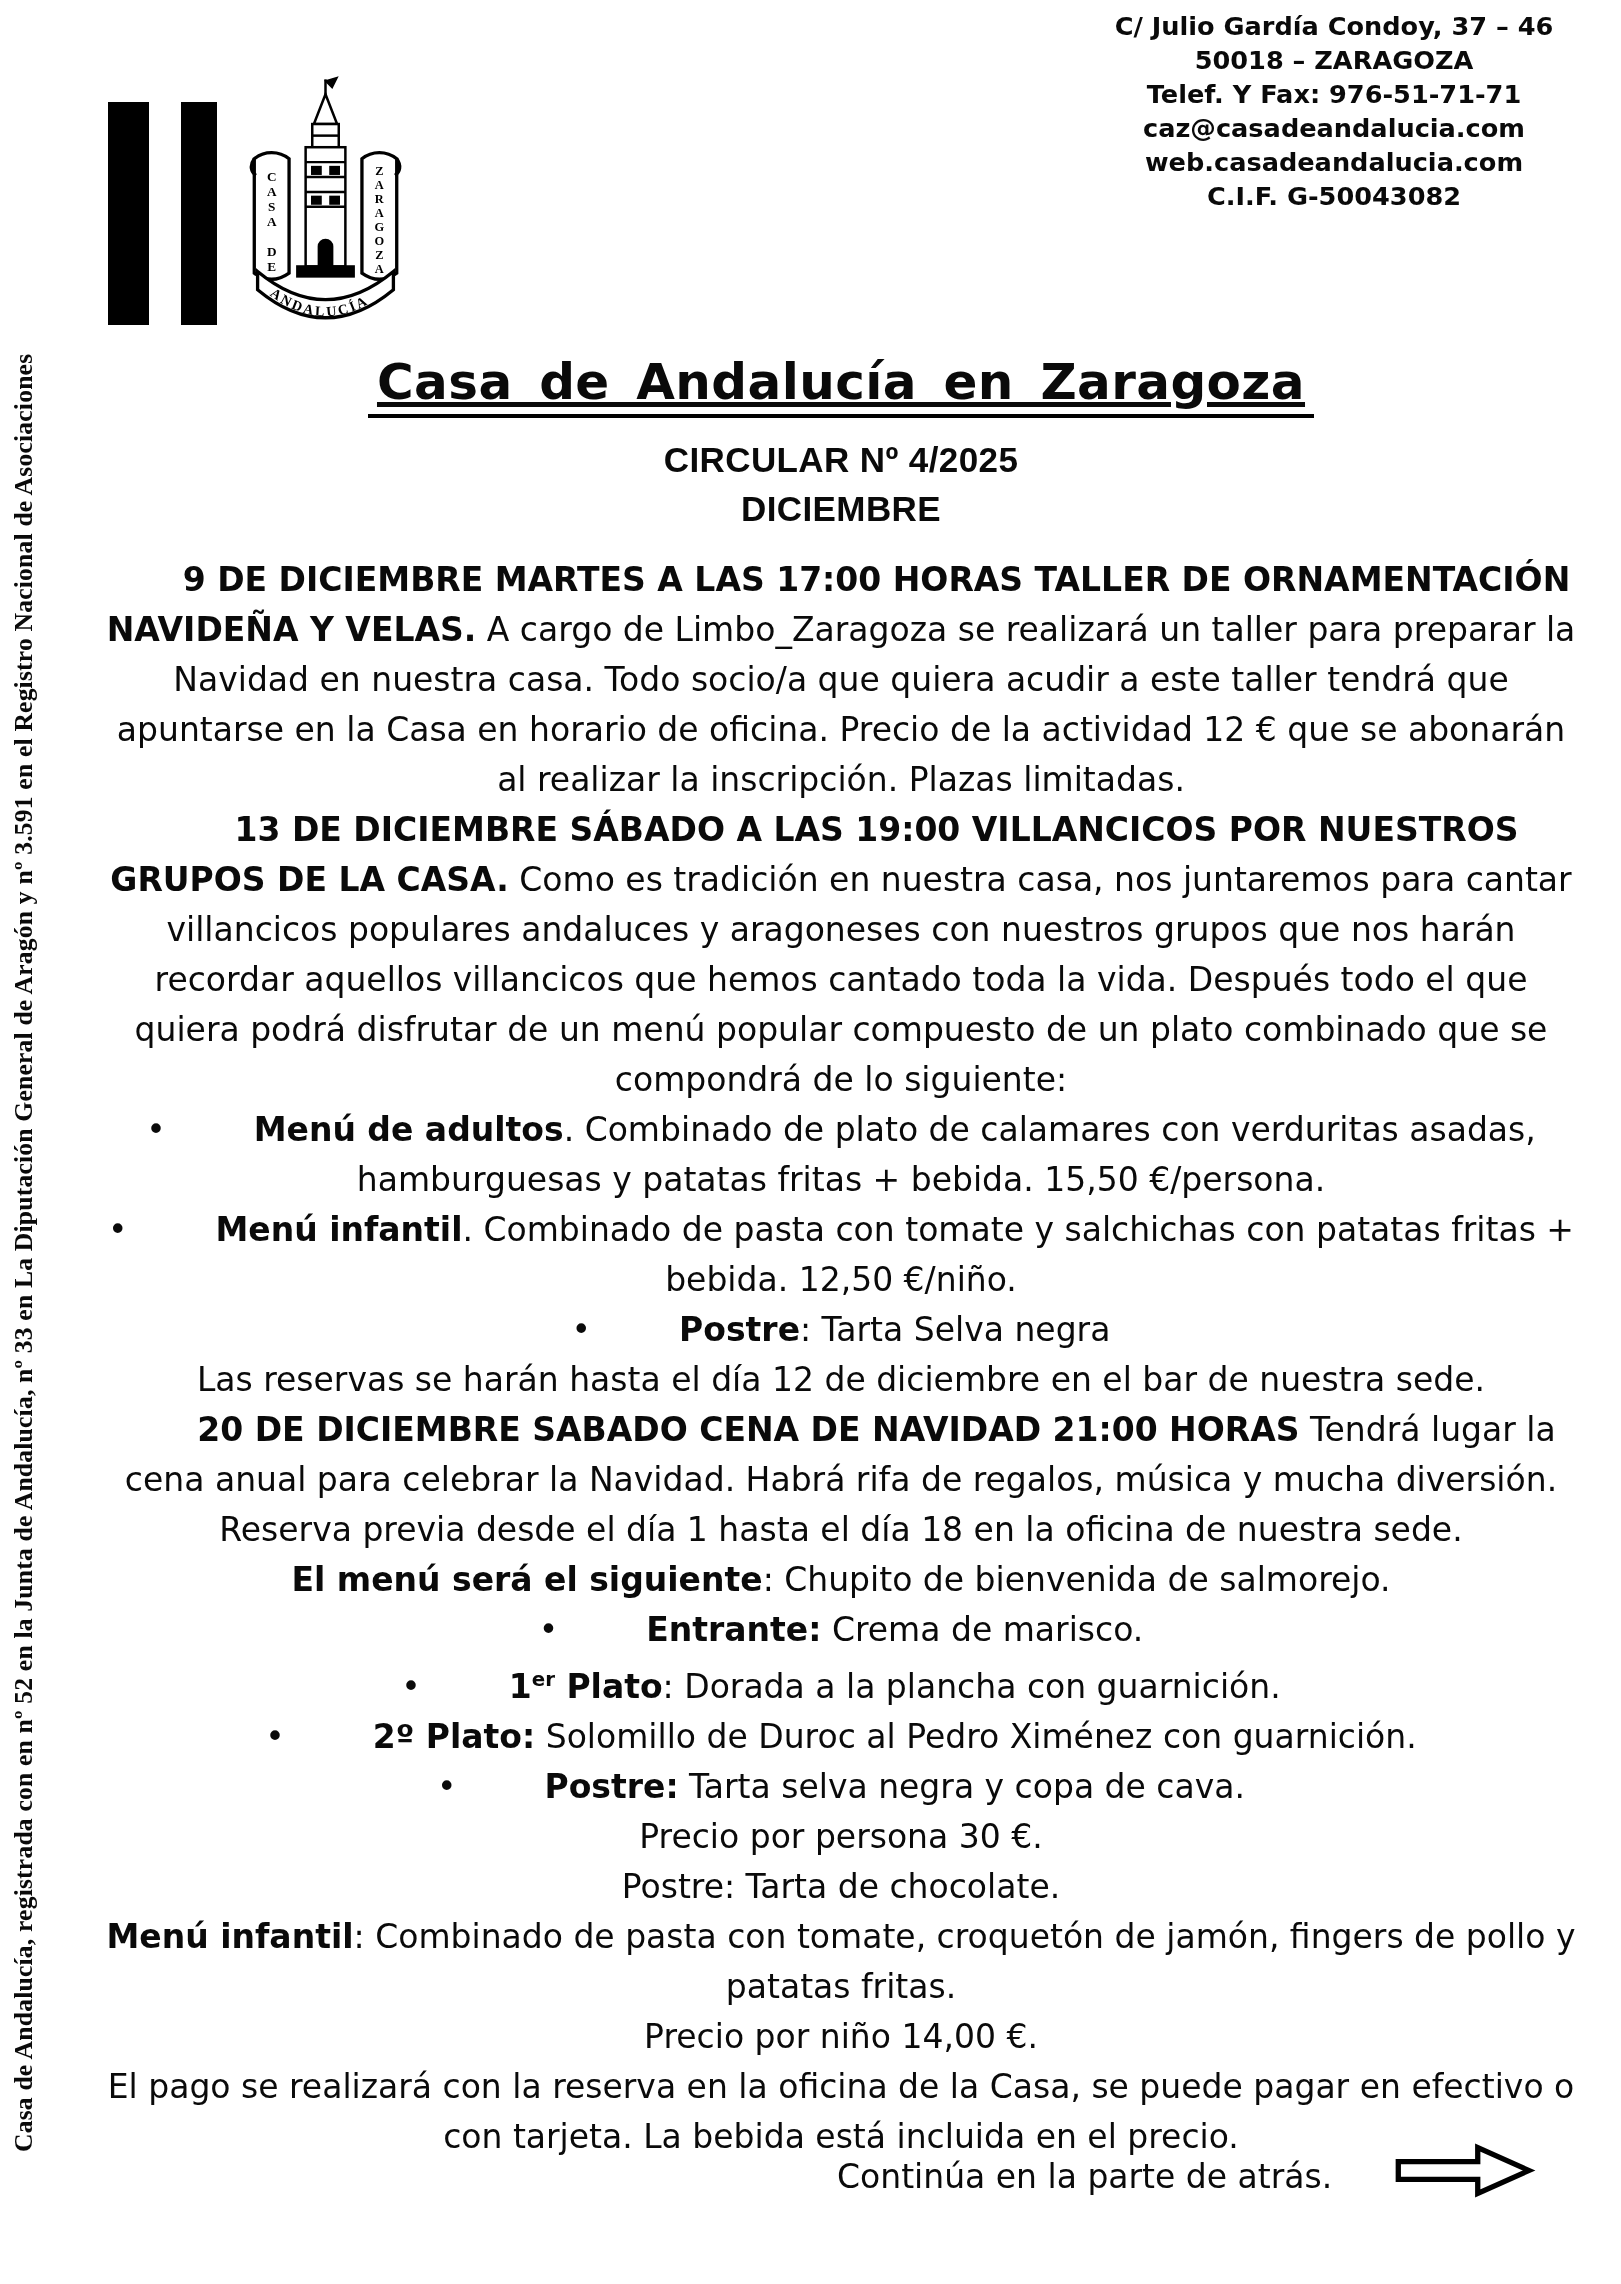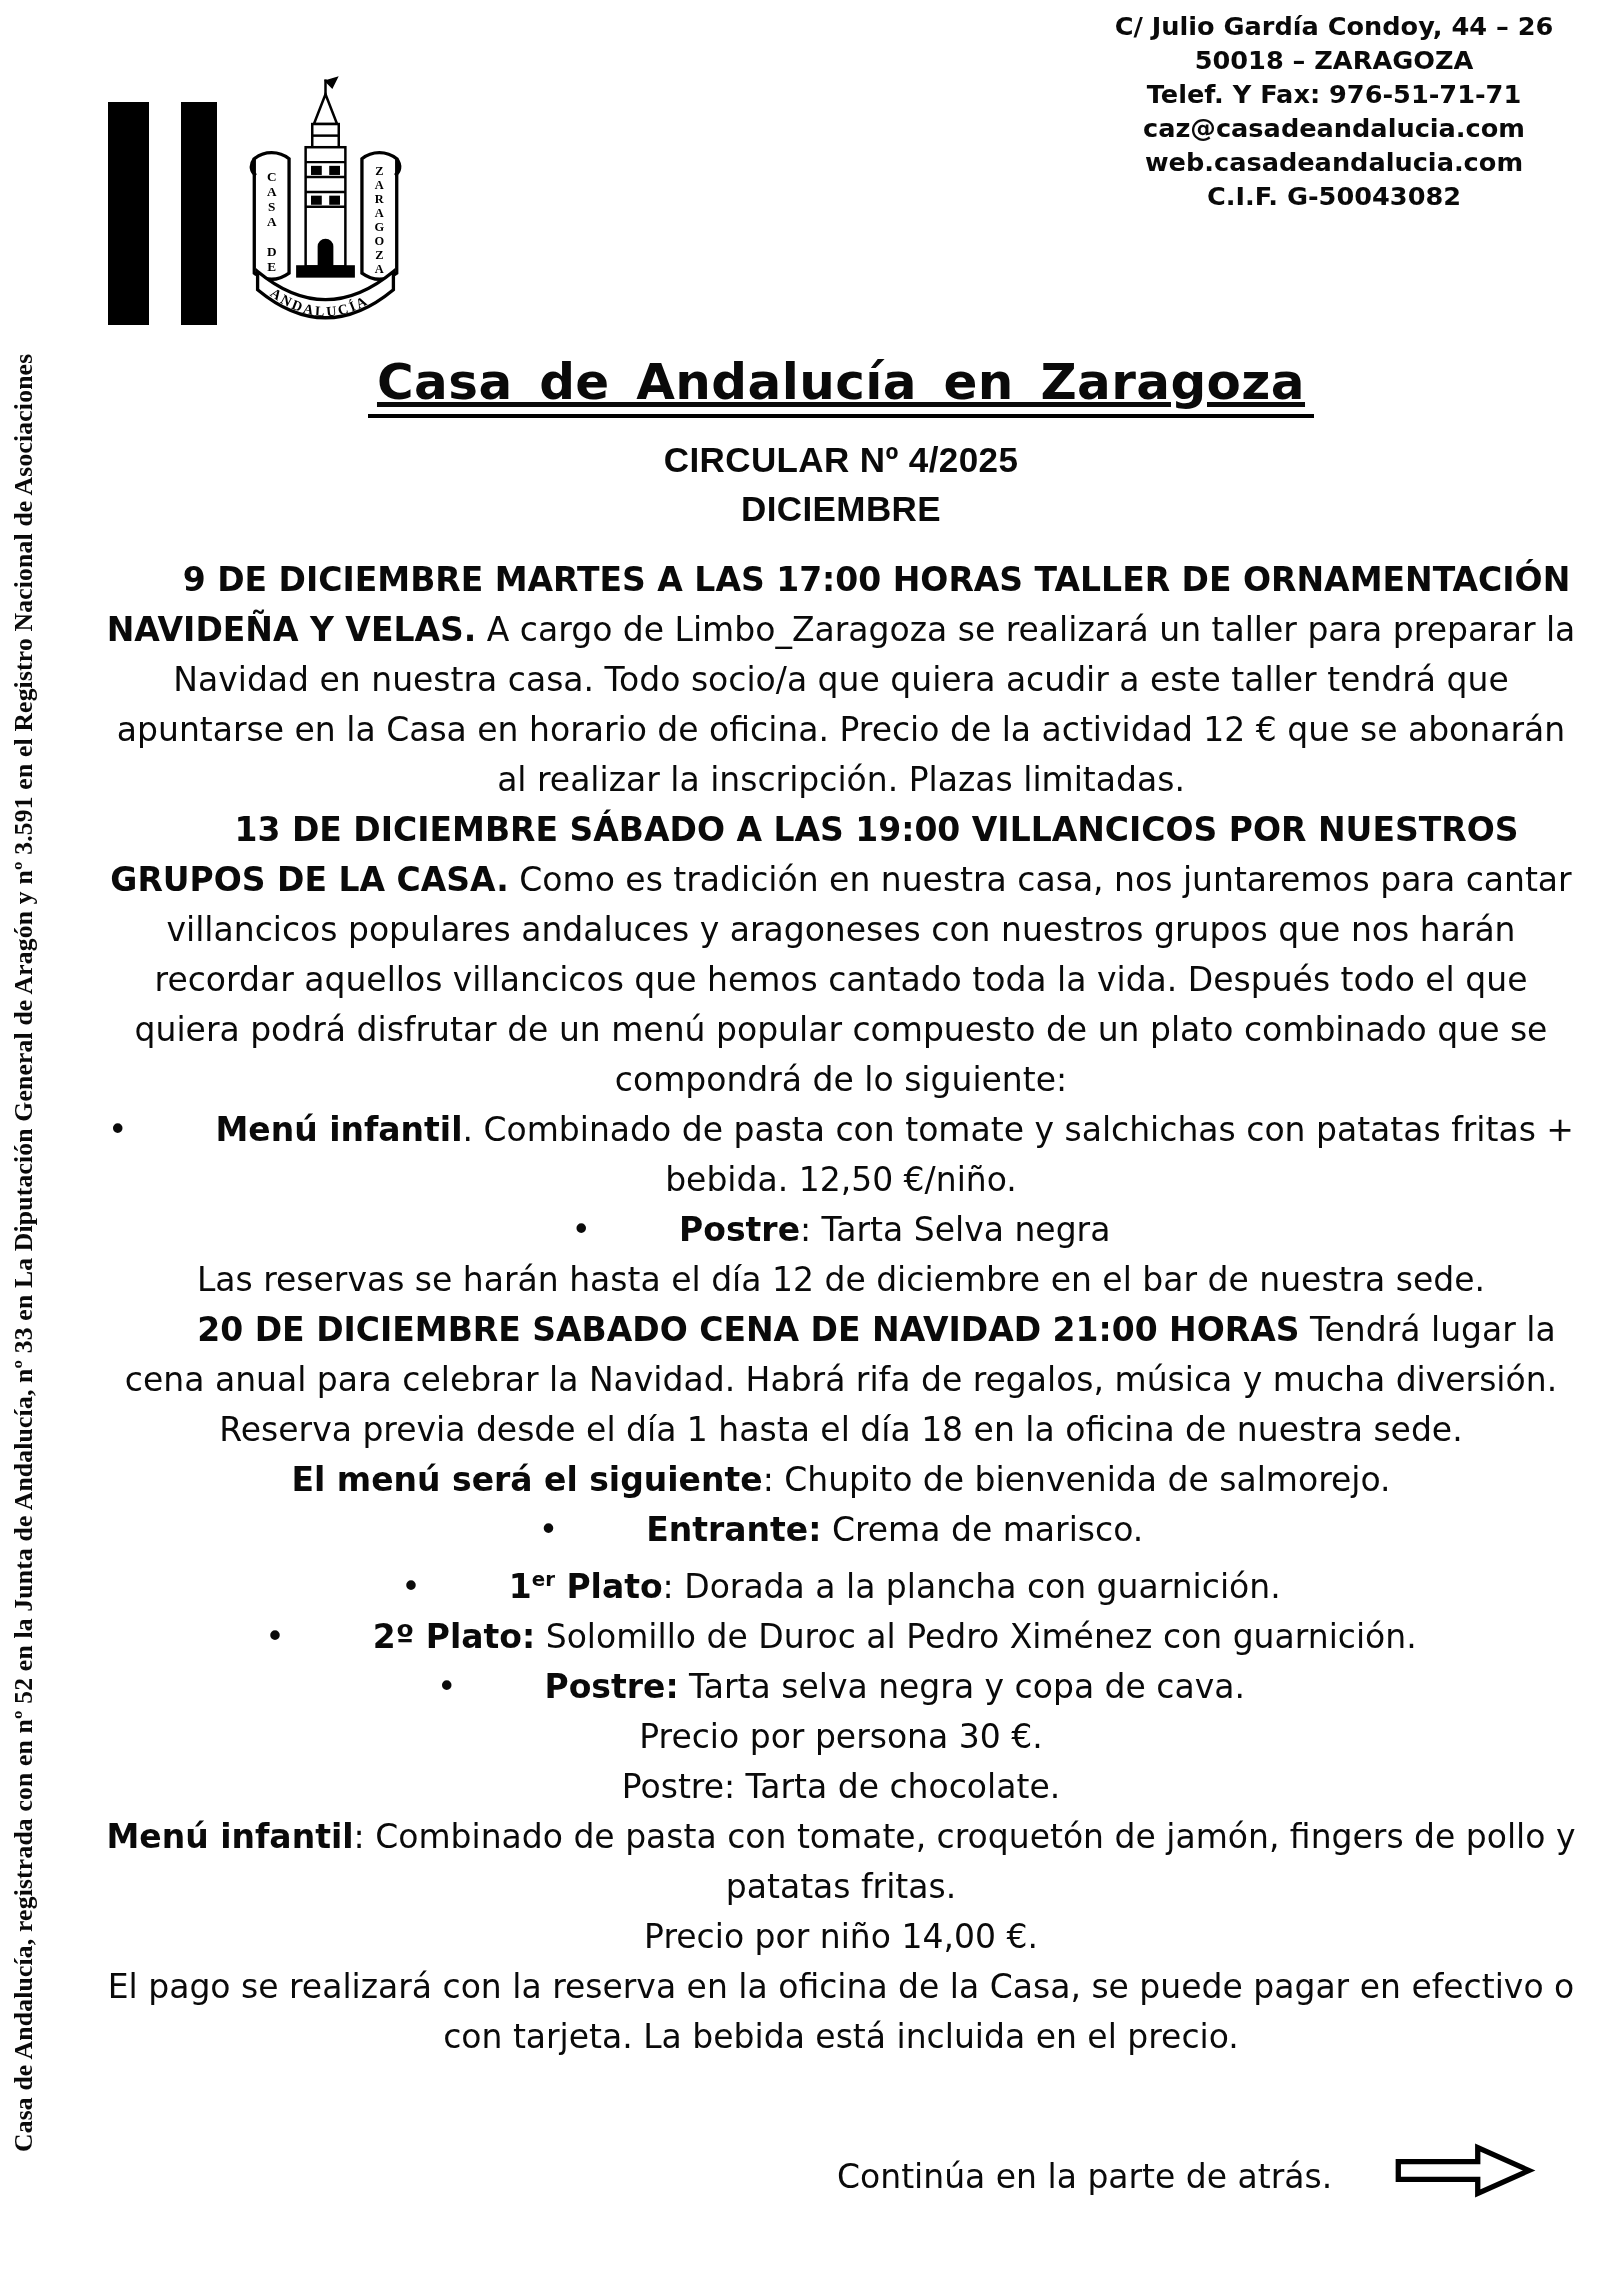--- a/index.html
+++ b/index.html
@@ -96,37 +96,38 @@
       <path d="M18,236 Q100,304 182,236 L182,258 Q100,326 18,258 Z" fill="#fff" stroke="#000" stroke-width="4"></path>
       <path id="arcP" d="M24,258 Q100,322 176,258" fill="none"></path>
       <text font-family="Liberation Serif, serif" font-weight="bold" font-size="17" letter-spacing="3">
         <textPath href="#arcP" startOffset="6%">ANDALUCÍA</textPath>
       </text>
     </g>
   </svg>
 </div>
 
 <div class="contact">
-  <div>C/ Julio Gardía Condoy, 44 – 26</div>
+  <div>C/ Julio Gardía Condoy, 37 – 46</div>
   <div>50018 – ZARAGOZA</div>
   <div>Telef. Y Fax: 976-51-71-71</div>
   <div>caz@casadeandalucia.com</div>
   <div>web.casadeandalucia.com</div>
   <div>C.I.F. G-50043082</div>
 </div>
 
 <div class="titles">
   <h1 class="doc-title">Casa de Andalucía en Zaragoza</h1>
   <div class="subtitle">CIRCULAR Nº 4/2025</div>
   <div class="subtitle subtitle2">DICIEMBRE</div>
 </div>
 
 <div class="doc-body" id="doc-body">
     <p class="block indent"><span class="b">9 DE DICIEMBRE MARTES A LAS 17:00 HORAS TALLER DE ORNAMENTACIÓN NAVIDEÑA Y VELAS.</span><span> A cargo de Limbo_Zaragoza se realizará un taller para preparar la Navidad en nuestra casa. Todo socio/a que quiera acudir a este taller tendrá que apuntarse en la Casa en horario de oficina. Precio de la actividad 12 € que se abonarán al realizar la inscripción. Plazas limitadas.</span></p>
     <p class="block indent"><span class="b">13 DE DICIEMBRE SÁBADO A LAS 19:00 VILLANCICOS POR NUESTROS GRUPOS DE LA CASA.</span><span> Como es tradición en nuestra casa, nos juntaremos para cantar villancicos populares andaluces y aragoneses con nuestros grupos que nos harán recordar aquellos villancicos que hemos cantado toda la vida. Después todo el que quiera podrá disfrutar de un menú popular compuesto de un plato combinado que se compondrá de lo siguiente:</span></p>
+    <p class="block"><span>•</span><span class="bullet-gap"></span><span class="b">Menú de adultos</span><span>. Combinado de plato de calamares con verduritas asadas, hamburguesas y patatas fritas + bebida. 15,50 €/persona.</span></p>
     <p class="block"><span>•</span><span class="bullet-gap"></span><span class="b">Menú infantil</span><span>. Combinado de pasta con tomate y salchichas con patatas fritas + bebida. 12,50 €/niño.</span></p>
     <p class="block"><span>•</span><span class="bullet-gap"></span><span class="b">Postre</span><span>: Tarta Selva negra</span></p>
     <p class="block"><span>Las reservas se harán hasta el día 12 de diciembre en el bar de nuestra sede.</span></p>
     <p class="block indent"><span class="b">20 DE DICIEMBRE SABADO CENA DE NAVIDAD 21:00 HORAS</span><span> Tendrá lugar la cena anual para celebrar la Navidad. Habrá rifa de regalos, música y mucha diversión. Reserva previa desde el día 1 hasta el día 18 en la oficina de nuestra sede.</span></p>
     <p class="block"><span class="b">El menú será el siguiente</span><span>: Chupito de bienvenida de salmorejo.</span></p>
     <p class="block"><span>•</span><span class="bullet-gap"></span><span class="b">Entrante:</span><span> Crema de marisco.</span></p>
     <p class="block"><span>•</span><span class="bullet-gap"></span><span class="b">1</span><sup class="b">er</sup><span class="b"> Plato</span><span>: Dorada a la plancha con guarnición.</span></p>
     <p class="block"><span>•</span><span class="bullet-gap"></span><span class="b">2º Plato:</span><span> Solomillo de Duroc al Pedro Ximénez con guarnición.</span></p>
     <p class="block"><span>•</span><span class="bullet-gap"></span><span class="b">Postre:</span><span> Tarta selva negra y copa de cava.</span></p>
     <p class="block"><span>Precio por persona 30 €.</span></p>

